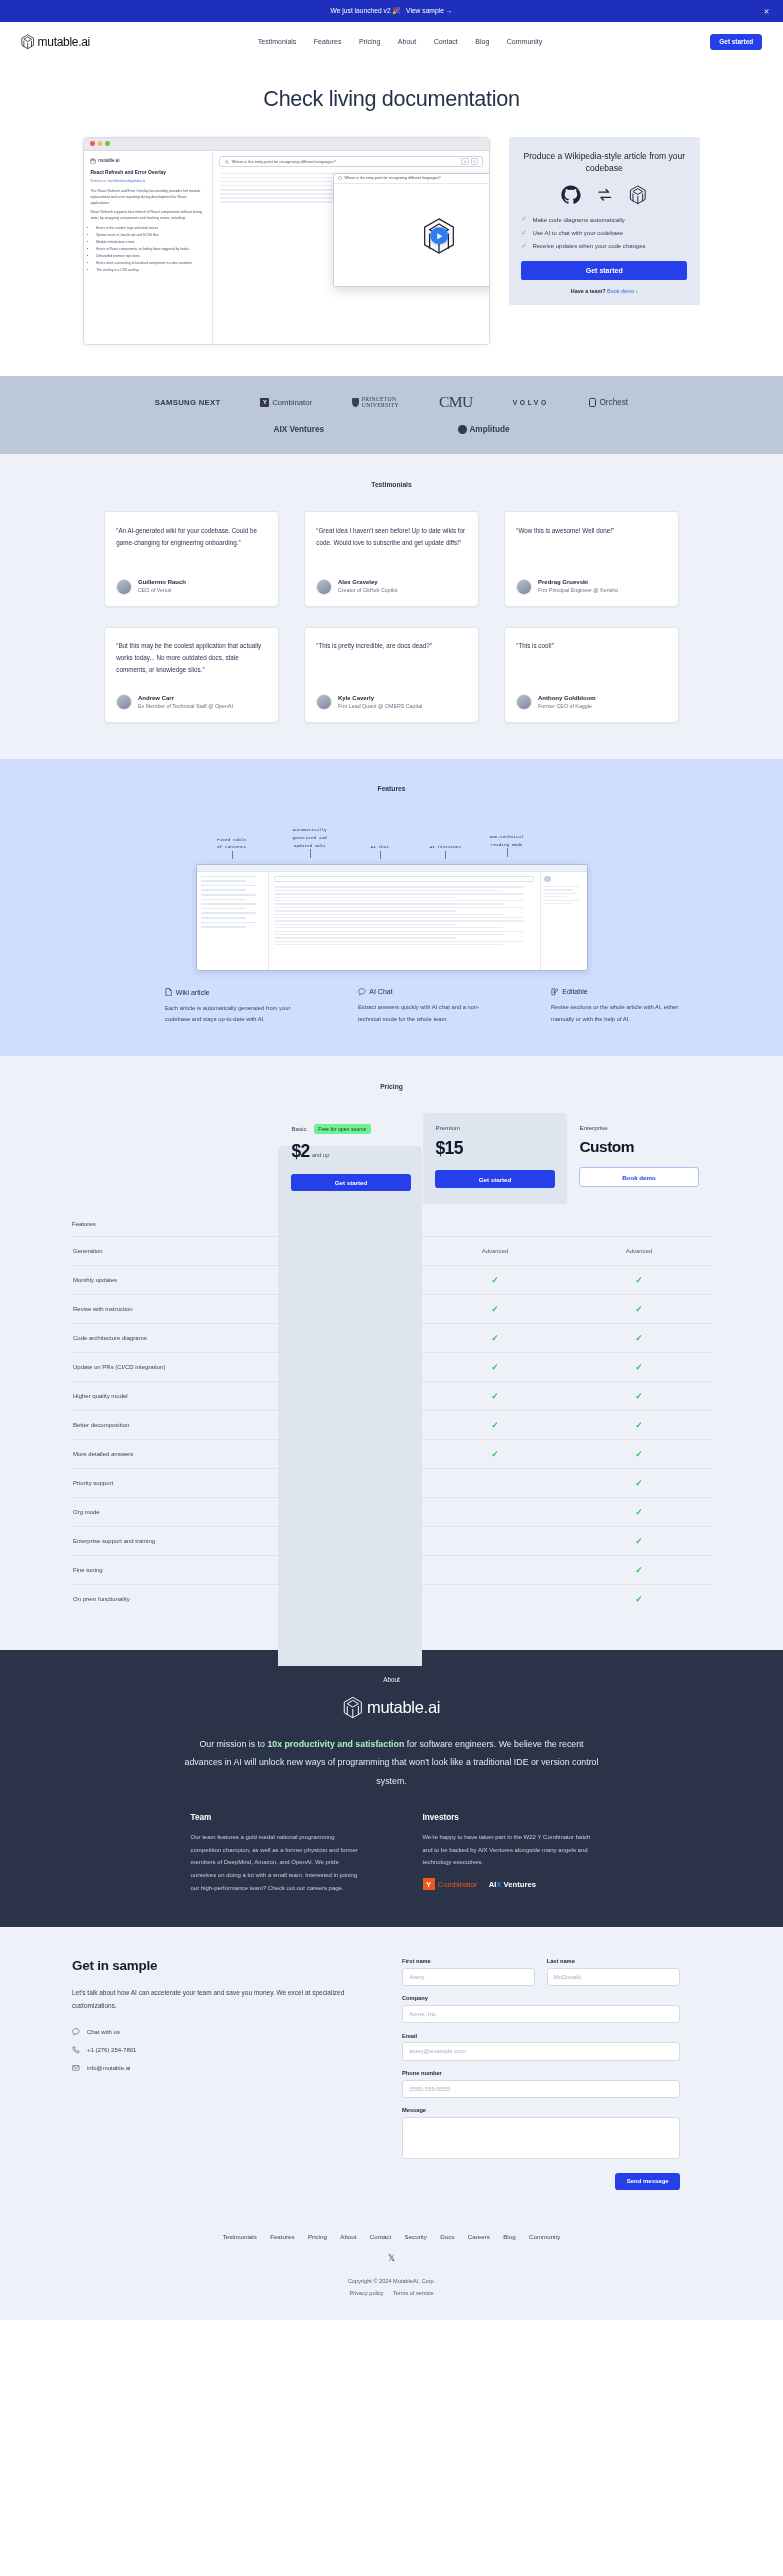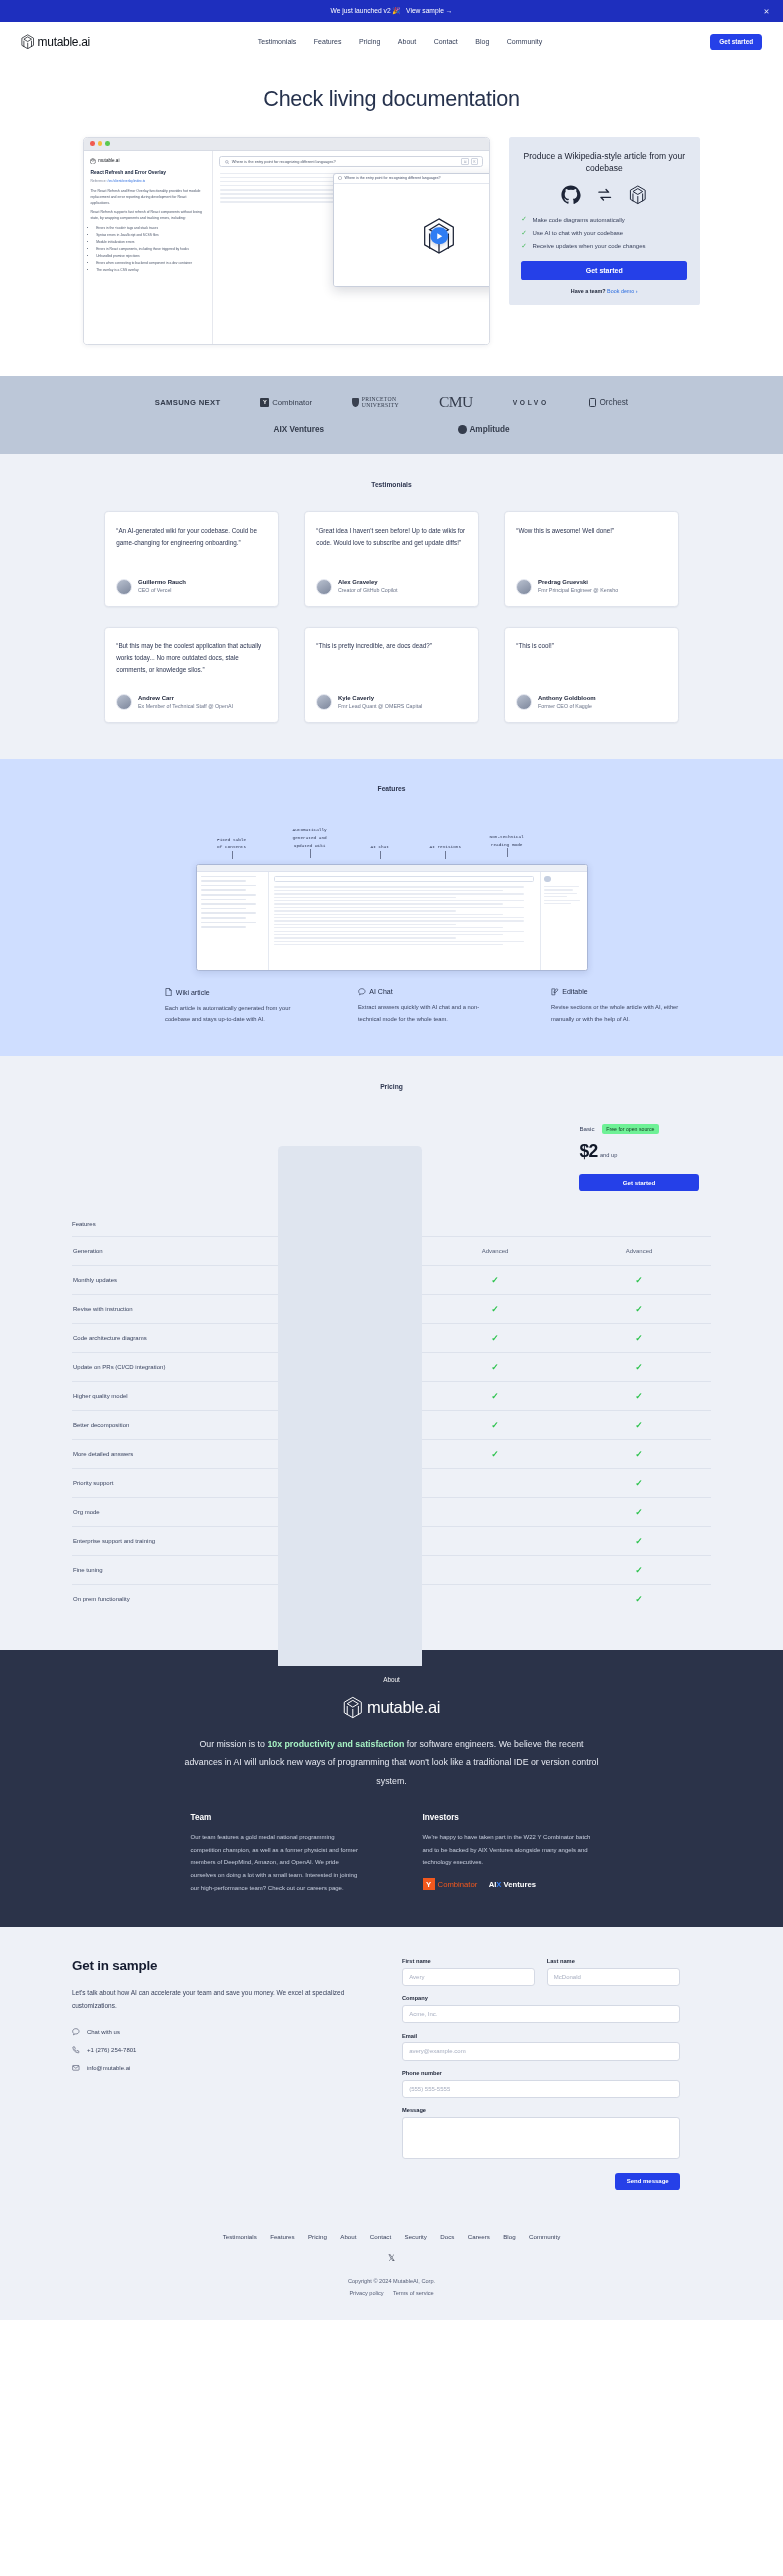--- a/index.html
+++ b/index.html
@@ -703,20 +703,34 @@
         <div class="price-col">
           <div class="price-name-row">
             <span class="price-name">Basic</span>
             <span class="badge">Free for open source</span>
           </div>
           <div class="price-amount">
             <span>$2</span><span class="suffix">and up</span>
           </div>
           <button class="btn btn-primary price-btn">Get started</button>
         </div>
+        <div class="price-col highlight">
+          <div class="price-name-row">
+            <span class="price-name">Premium</span>
+          </div>
+          <div class="price-amount">$15</div>
+          <button class="btn btn-primary price-btn">Get started</button>
+        </div>
+        <div class="price-col">
+          <div class="price-name-row">
+            <span class="price-name">Enterprise</span>
+          </div>
+          <div class="price-amount custom">Custom</div>
+          <button class="btn price-btn ghost">Book demo</button>
+        </div>
       </div>
 
       <div class="cmp">
         <div class="cmp-head">Features</div>
         <div id="cmp-rows">
             <div class="cmp-row">
               <div class="cmp-label">Generation</div>
               <div class="cmp-cell">Fast</div>
               <div class="cmp-cell">Advanced</div>
               <div class="cmp-cell">Advanced</div>

